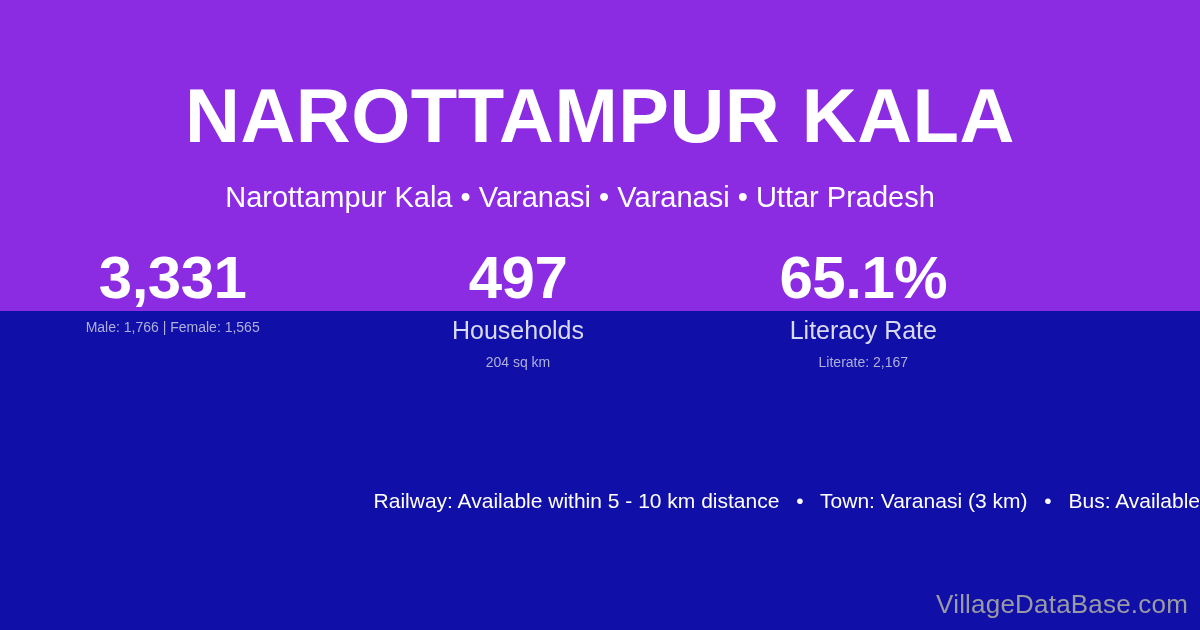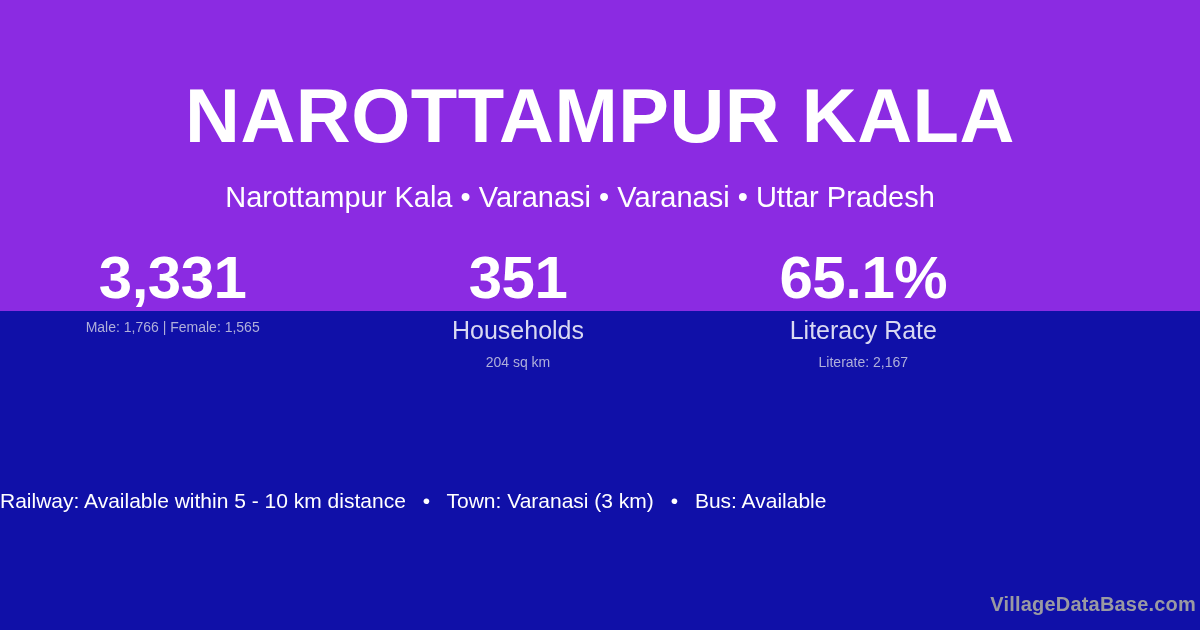--- a/index.html
+++ b/index.html
@@ -107,41 +107,41 @@
     font-weight: normal;
     color: #AFAFDA;
     white-space: nowrap;
   }
 
   
   #infra-line {
     position: absolute;
     left: 0; top: 488px;
     width: 1200px;
-    text-align: left;
+    text-align: right;
     font-size: 21px;
     line-height: 26px;
     color: #FFFFFF;
     white-space: nowrap;
   }
   #infra-line .infra-item { display: inline; }
   #infra-line .infra-sep {
     display: inline;
     padding: 0 11px;
     color: #FFFFFF;
   }
 
   
   #brand {
     position: absolute;
-    right: 4px;
+    right: 12px;
     top: 590px;
-    font-size: 20px;
+    font-size: 26px;
     line-height: 28px;
-    font-weight: bold;
+    font-weight: normal;
     color: #9A9AA2;
     letter-spacing: 0.2px;
     white-space: nowrap;
   }
 </style>
 </head>
 <body>
 
 <div id="card">
 
@@ -154,21 +154,21 @@
   </div>
 
   <div id="stats-row">
 
     <div class="stat-block">
       <span class="stat-value">3,331</span>
       <span class="stat-sub">Male: 1,766 | Female: 1,565</span>
     </div>
 
     <div class="stat-block">
-      <span class="stat-value">351</span>
+      <span class="stat-value">497</span>
       <span class="stat-label">Households</span>
       <span class="stat-sub">204 sq km</span>
     </div>
 
     <div class="stat-block">
       <span class="stat-value">65.1%</span>
       <span class="stat-label">Literacy Rate</span>
       <span class="stat-sub">Literate: 2,167</span>
     </div>
 

